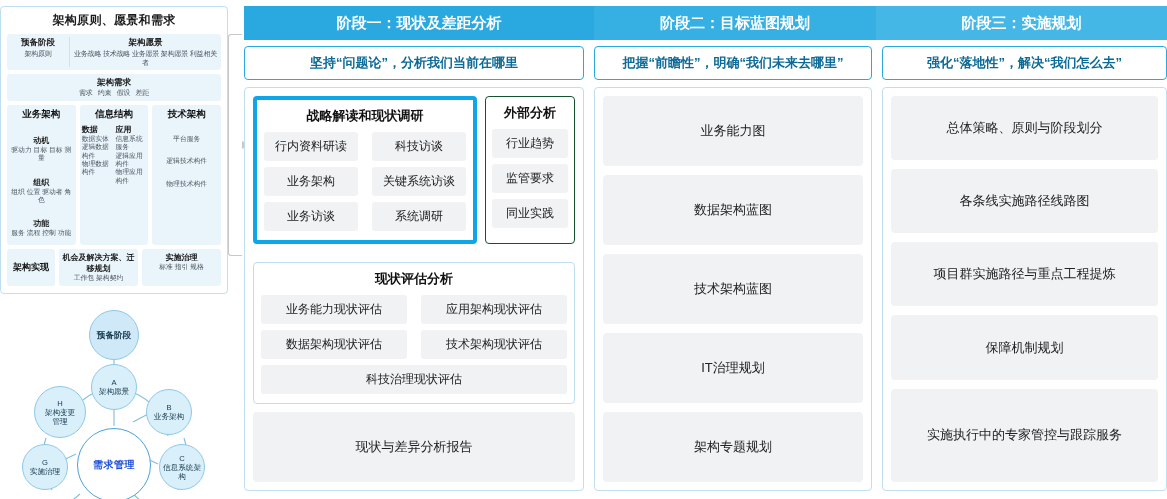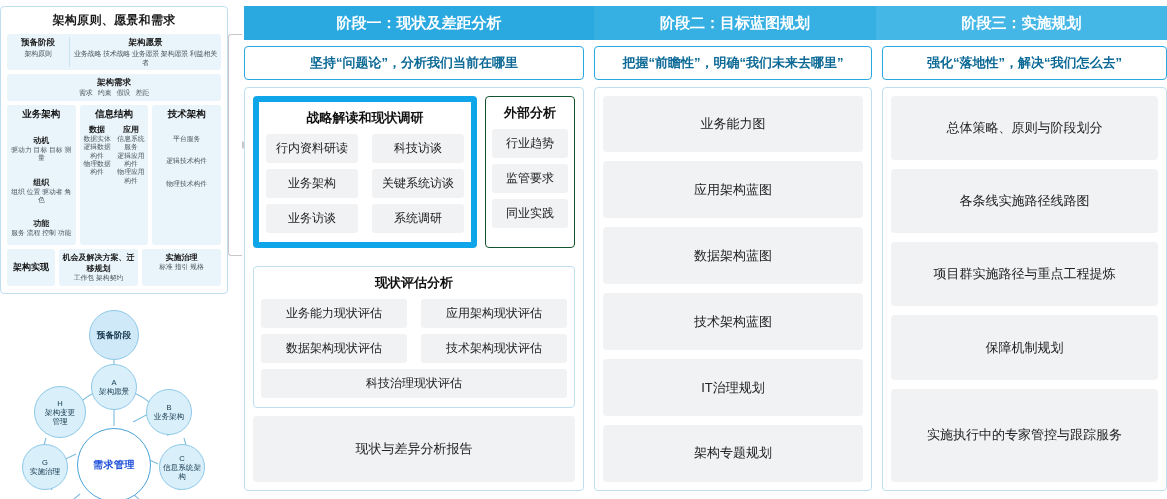--- a/index.html
+++ b/index.html
@@ -43,21 +43,21 @@
   .band-center { text-align: center; }
   .vsep { width: 1px; background: #c9e3f2; }
 
   .tri-row { display: flex; gap: 4px; margin-bottom: 4px; }
   .tri-col { flex: 1; background: #eaf5fb; border-radius: 3px; padding: 3px 2px 4px; }
   .tri-title { text-align: center; font-size: 9.5px; font-weight: bold; color: #111; margin-bottom: 3px; }
   .tri-item { text-align: center; margin-bottom: 3px; margin-top: 14px; }
   .tri-item-h { font-size: 8px; font-weight: bold; color: #1b1b1b; }
   .tri-item-s { font-size: 6.8px; color: #4b5560; line-height: 1.25; }
   .tri-split { display: flex; gap: 3px; }
-  .tri-split > div { flex: 1; text-align: center; }
+  .tri-split > div { flex: 1; }
 
   .last-row { display: flex; gap: 4px; }
   .last-left {
     flex: 0 0 48px; background: #eaf5fb; border-radius: 3px;
     display: flex; align-items: center; justify-content: center;
     font-size: 9px; font-weight: bold; color: #111; line-height: 1.3; text-align: center;
     padding: 4px 2px;
   }
   .last-mid, .last-right {
     flex: 1; background: #eaf5fb; border-radius: 3px; text-align: center; padding: 3px 2px 4px;
@@ -123,21 +123,21 @@
     padding: 8px 4px; background: #fff; line-height: 1.2;
   }
   .panel {
     margin-top: 7px; border: 1px solid #bfdff0; border-radius: 4px;
     background: #fff; padding: 8px;
   }
   .panel.tall { height: 404px; display: flex; flex-direction: column; }
 
   
   .p1-top { display: flex; gap: 8px; }
-  .p1-left { flex: 1; border: 6px solid #0ea5e9; border-radius: 4px; padding: 7px 7px 3px; }
+  .p1-left { flex: 1; border: 4px solid #0ea5e9; border-radius: 4px; padding: 7px 7px 3px; }
   .p1-right { flex: 0 0 90px; border: 1px solid #14532d; border-radius: 4px; padding: 7px 6px 3px; }
   .blk-title { text-align: center; font-size: 13px; font-weight: bold; color: #111; margin-bottom: 7px; }
   .chip-row { display: flex; gap: 14px; margin-bottom: 6px; }
   .chip {
     flex: 1; background: #f0f2f4; border-radius: 3px; text-align: center;
     font-size: 12px; color: #222; padding: 6px 2px;
   }
   .chip.full { width: 100%; }
   .p1-mid { margin-top: 18px; border: 1px solid #bfdff0; border-radius: 4px; padding: 7px 7px 3px; }
   .report {
@@ -389,21 +389,20 @@
 
           <div class="report">现状与差异分析报告</div>
         </div>
       </div>
 
       <div class="col c2">
         <div class="subtitle">把握“前瞻性”，明确“我们未来去哪里”</div>
         <div class="panel tall">
           <div class="list">
             <div class="item">业务能力图</div>
-            <div class="item">应用架构蓝图</div>
             <div class="item">数据架构蓝图</div>
             <div class="item">技术架构蓝图</div>
             <div class="item">IT治理规划</div>
             <div class="item">架构专题规划</div>
           </div>
         </div>
       </div>
 
       <div class="col c3">
         <div class="subtitle">强化“落地性”，解决“我们怎么去”</div>

